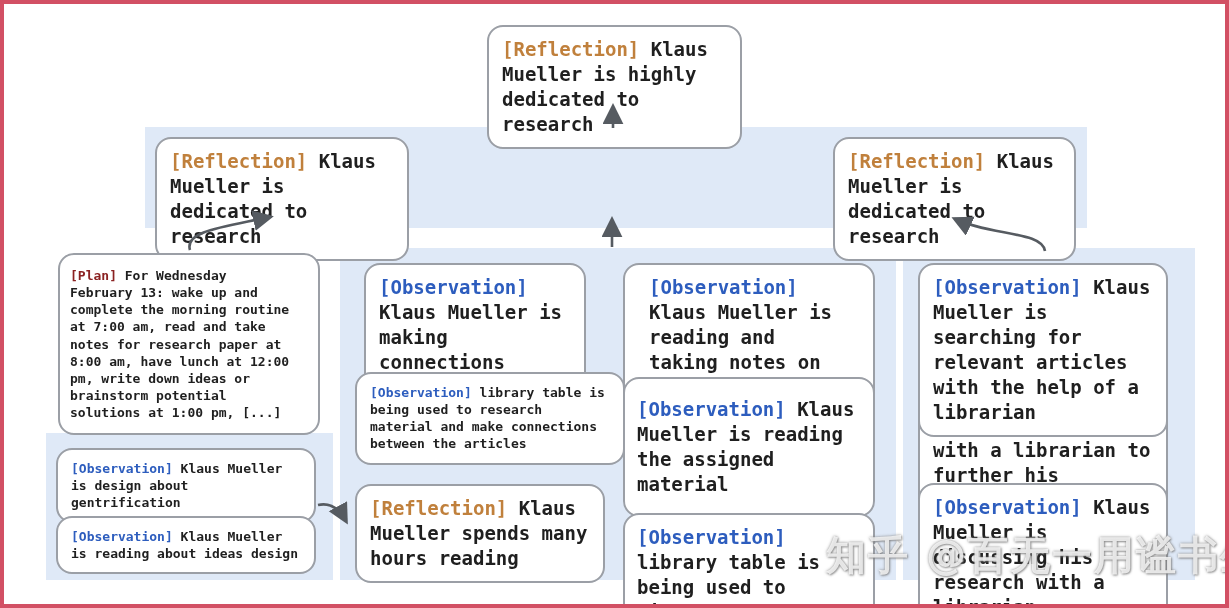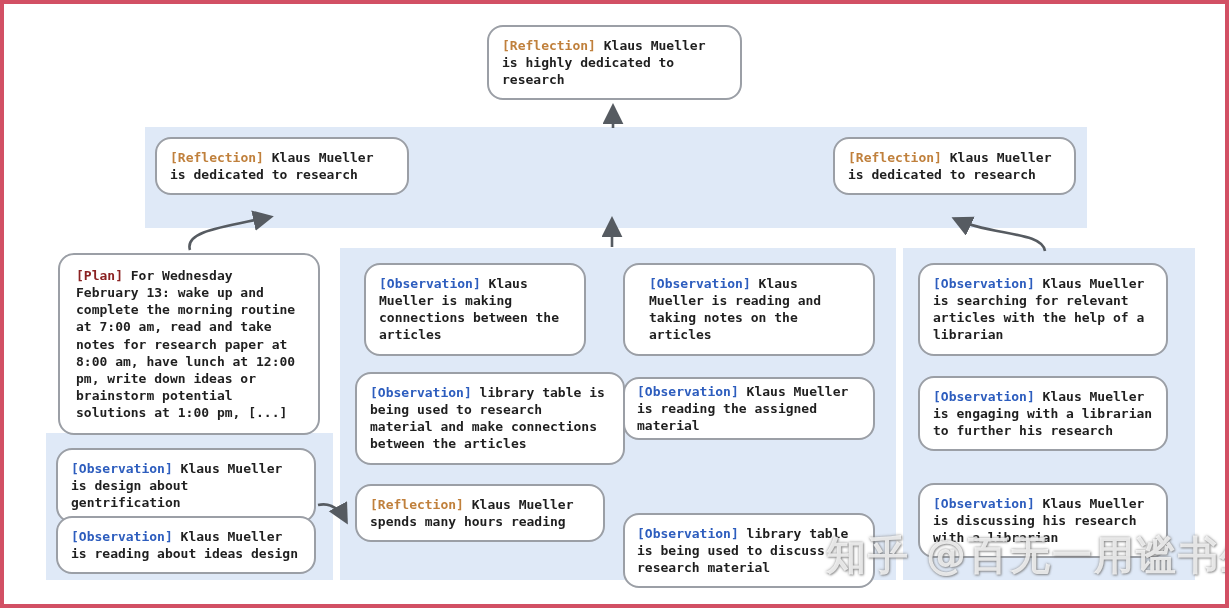--- a/index.html
+++ b/index.html
@@ -10,21 +10,21 @@
   .canvas{
     position:relative;width:1229px;height:608px;background:#ffffff;overflow:hidden;
     font-family:"DejaVu Sans Mono","Liberation Mono",monospace;
   }
   .frame{position:absolute;inset:0;border:4px solid var(--frame);pointer-events:none;z-index:9;}
   .band{position:absolute;background:var(--band);z-index:1;}
   .card{
     position:absolute;z-index:3;background:#ffffff;
     border:2.5px solid var(--box-border);border-radius:16px;
     padding:10px 13px;box-sizing:border-box;
-    font-weight:bold;font-size:13px;line-height:1.32;color:var(--ink);
+    font-weight:bold;font-size:19px;line-height:1.32;color:var(--ink);
     letter-spacing:0;
   }
   .card.small{font-size:13px;line-height:1.32;}
   .tag[data-type="reflection"]{color:var(--reflection);}
   .tag[data-type="observation"]{color:var(--observation);}
   .tag[data-type="plan"]{color:var(--plan);}
   .txt{color:var(--ink);}
   .edges{position:absolute;inset:0;z-index:4;pointer-events:none;}
   .watermark{
     position:absolute;left:826px;top:528px;z-index:8;
@@ -51,21 +51,21 @@
 
   <div class="card" style="left:155px;top:137px;width:254px">
     <span class="tag" data-type="reflection">[Reflection]</span>
     <span class="txt">Klaus Mueller is dedicated to research</span>
   </div>
   <div class="card" style="left:833px;top:137px;width:243px">
     <span class="tag" data-type="reflection">[Reflection]</span>
     <span class="txt">Klaus Mueller is dedicated to research</span>
   </div>
 
-  <div class="card small" style="left:58px;top:253px;width:262px;padding:12px 22px 12px 16px">
+  <div class="card small" style="left:58px;top:253px;width:262px;padding:12px 22px 12px 10px">
     <span class="tag" data-type="plan">[Plan]</span>
     <span class="txt">For Wednesday February 13: wake up and complete the morning routine at 7:00 am, read and take notes for research paper at 8:00 am, have lunch at 12:00 pm, write down ideas or brainstorm potential solutions at 1:00 pm, [...]</span>
   </div>
 
   <div class="card small" style="left:56px;top:448px;width:260px">
     <span class="tag" data-type="observation">[Observation]</span>
     <span class="txt">Klaus Mueller is design about gentrification</span>
   </div>
   <div class="card small" style="left:56px;top:516px;width:260px">
     <span class="tag" data-type="observation">[Observation]</span>
@@ -82,21 +82,21 @@
   </div>
   <div class="card" style="left:355px;top:484px;width:250px">
     <span class="tag" data-type="reflection">[Reflection]</span>
     <span class="txt">Klaus Mueller spends many hours reading</span>
   </div>
 
   <div class="card" style="left:623px;top:263px;width:252px;padding:10px 24px">
     <span class="tag" data-type="observation">[Observation]</span>
     <span class="txt">Klaus Mueller is reading and taking notes on the articles</span>
   </div>
-  <div class="card" style="left:623px;top:377px;width:252px;padding:4px 12px">
+  <div class="card" style="left:623px;top:377px;width:252px;padding:18px 12px">
     <span class="tag" data-type="observation">[Observation]</span>
     <span class="txt">Klaus Mueller is reading the assigned material</span>
   </div>
   <div class="card" style="left:623px;top:513px;width:252px;padding:10px 12px">
     <span class="tag" data-type="observation">[Observation]</span>
     <span class="txt">library table is being used to discuss research material</span>
   </div>
 
   <div class="card" style="left:918px;top:376px;width:250px">
     <span class="tag" data-type="observation">[Observation]</span>

